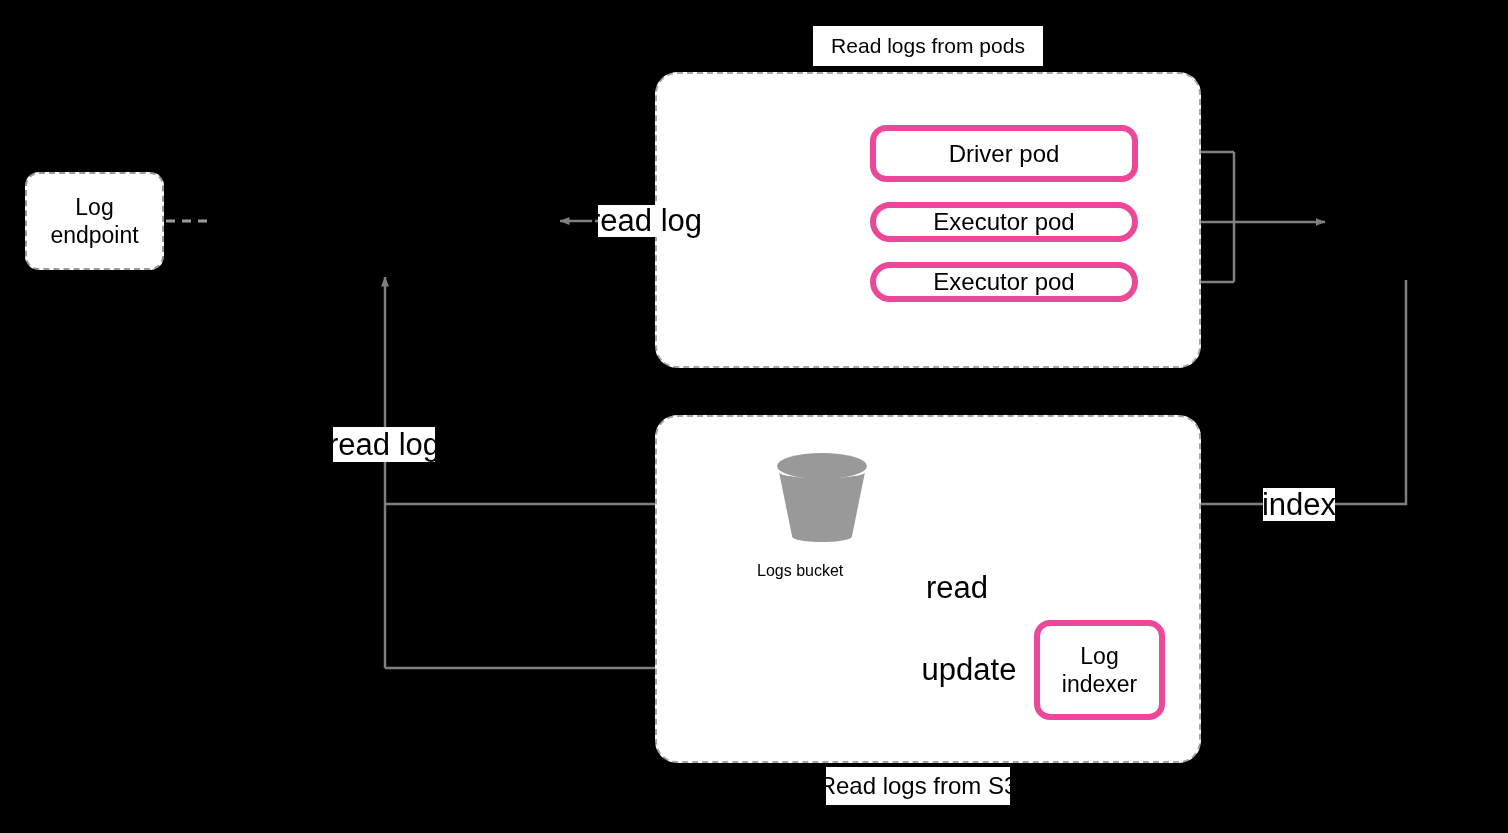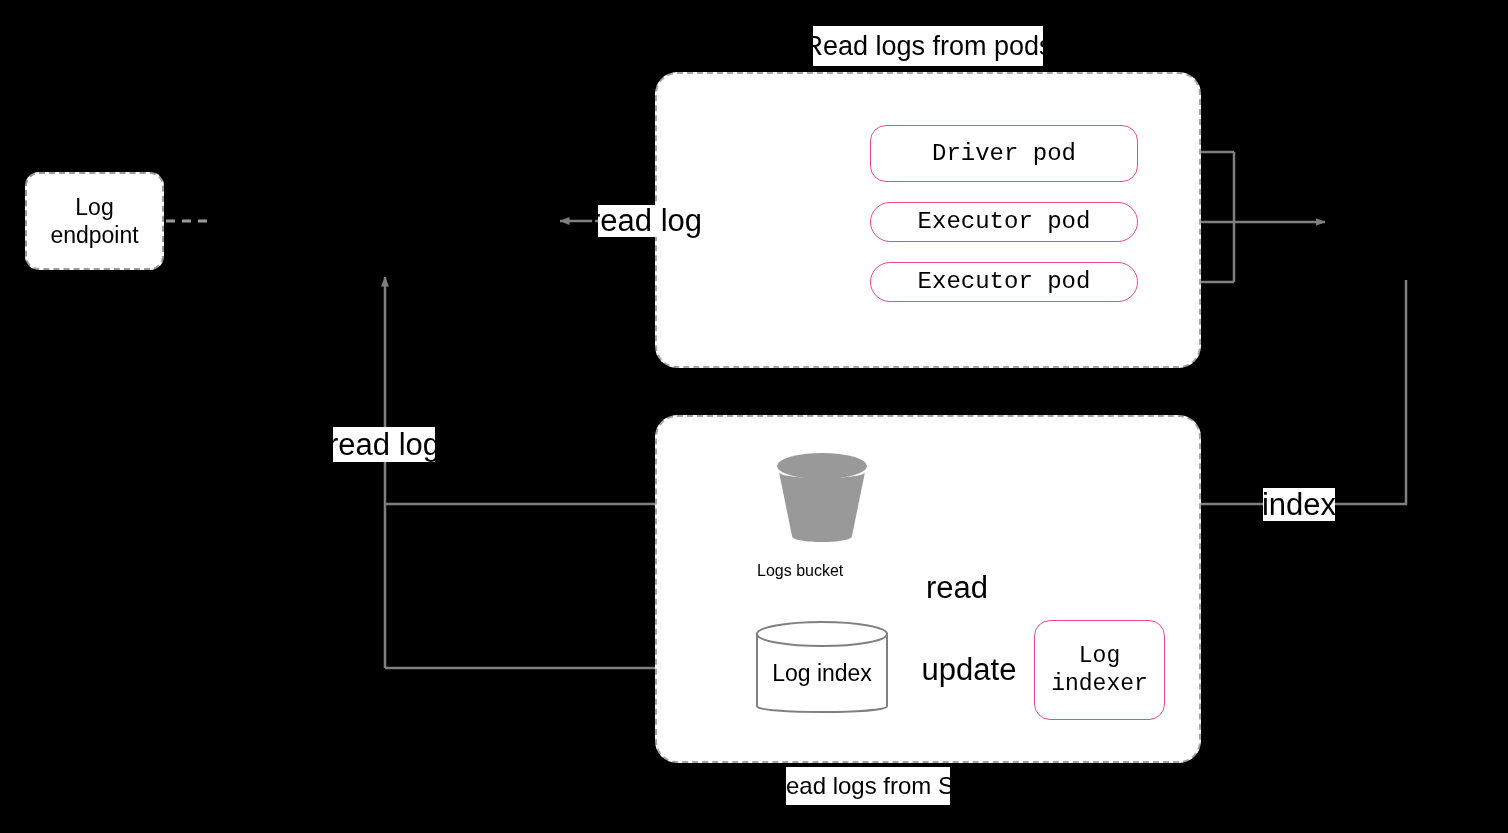--- a/index.html
+++ b/index.html
@@ -25,21 +25,21 @@
     position: absolute;
     background: #ffffff;
     display: flex;
     align-items: center;
     justify-content: center;
     text-align: center;
     color: #000000;
     box-sizing: border-box;
     line-height: 1.22;
   }
-  .node-solid { border: 1px solid #ec4899; font-family: Liberation Mono, monospace; }
+  .node-solid { border: 6px solid #ec4899; }
   .node-dashed { border: 2px dashed #9a9a9a; }
   .group-box {
     position: absolute;
     background: #ffffff;
     border: 2px dashed #a6a6a6;
     border-radius: 22px;
     box-sizing: border-box;
   }
   .tag {
     position: absolute;
@@ -118,23 +118,23 @@
     <line x1="992" y1="605" x2="1035" y2="631" stroke="#7f7f7f" stroke-width="2.5" marker-end="url(#ahs)"></line>
 
     <line x1="1034" y1="669" x2="1012" y2="669" stroke="#7f7f7f" stroke-width="2.5"></line>
     <line x1="925" y1="669" x2="889" y2="669" stroke="#7f7f7f" stroke-width="2.5" marker-end="url(#ah)"></line>
   </svg>
 
   <div class="group-box" style="left:655px; top:72px; width:546px; height:296px;"></div>
 
   <div class="group-box" style="left:655px; top:415px; width:546px; height:348px;"></div>
 
-  <div class="tag" style="left:813px; top:26px; width:230px; height:40px; font-size:27px;">Read logs from pods</div>
+  <div class="tag" style="left:813px; top:26px; width:230px; height:40px; font-size:21px;">Read logs from pods</div>
 
-  <div class="tag" style="left:786px; top:767px; width:164px; height:38px; font-size:24px;">Read logs from S3</div>
+  <div class="tag" style="left:826px; top:767px; width:184px; height:38px; font-size:24px;">Read logs from S3</div>
 
   <div class="node node-dashed" style="left:25px; top:172px; width:139px; height:98px; border-radius:14px; font-size:23px; flex-direction:column;">
     <span>Log</span>
     <span>endpoint</span>
   </div>
 
 
   <div class="node node-solid" style="left:870px; top:125px; width:268px; height:57px; border-radius:16px; font-size:24px;">Driver pod</div>
 
   <div class="node node-solid" style="left:870px; top:202px; width:268px; height:40px; border-radius:20px; font-size:24px;">Executor pod</div>
@@ -144,27 +144,20 @@
 
   <div class="bucket-wrap" style="left:772px; top:452px; width:100px; height:90px;">
     <svg width="100" height="90" viewBox="0 0 100 90" xmlns="http://www.w3.org/2000/svg">
       <ellipse cx="50" cy="14" rx="45" ry="13" fill="#999999"></ellipse>
       <path d="M7,20 C7,28 93,28 93,20 L80,84 C80,92 20,92 20,84 Z" fill="#999999"></path>
     </svg>
   </div>
 
   <div class="plain-label" style="left:757px; top:562px;">Logs bucket</div>
 
-  <div class="cyl-wrap" style="left:755px; top:620px; width:134px; height:100px;">
-    <svg width="134" height="100" viewBox="0 0 134 100" xmlns="http://www.w3.org/2000/svg">
-      <path d="M2,14 L2,86 C2,94 132,94 132,86 L132,14 Z" fill="#ffffff" stroke="#808080" stroke-width="2"></path>
-      <ellipse cx="67" cy="14" rx="65" ry="12" fill="#ffffff" stroke="#808080" stroke-width="2"></ellipse>
-    </svg>
-    <div class="cyl-text" style="top:40px;">Log index</div>
-  </div>
 
   <div class="node node-solid" style="left:1034px; top:620px; width:131px; height:100px; border-radius:16px; font-size:23px; flex-direction:column;">
     <span>Log</span>
     <span>indexer</span>
   </div>
 
   <div class="edge-label" style="left:598px; top:205px; width:96px; height:32px;">read log</div>
 
   <div class="edge-label" style="left:333px; top:427px; width:102px; height:35px;">read log</div>
 

